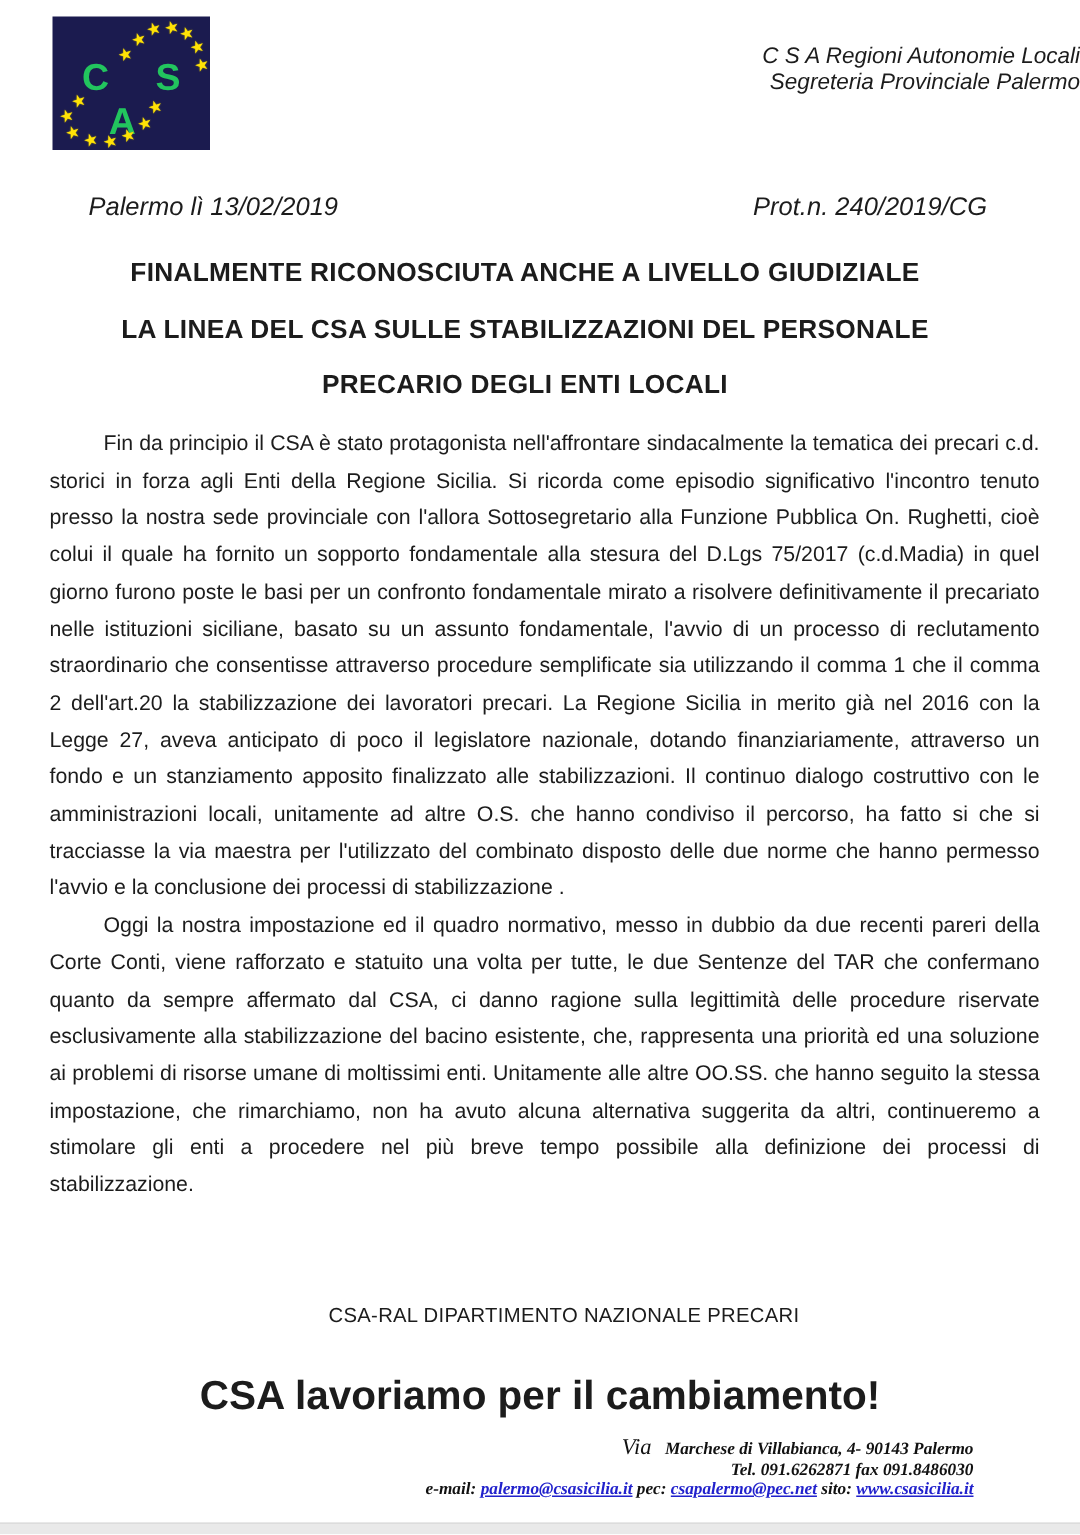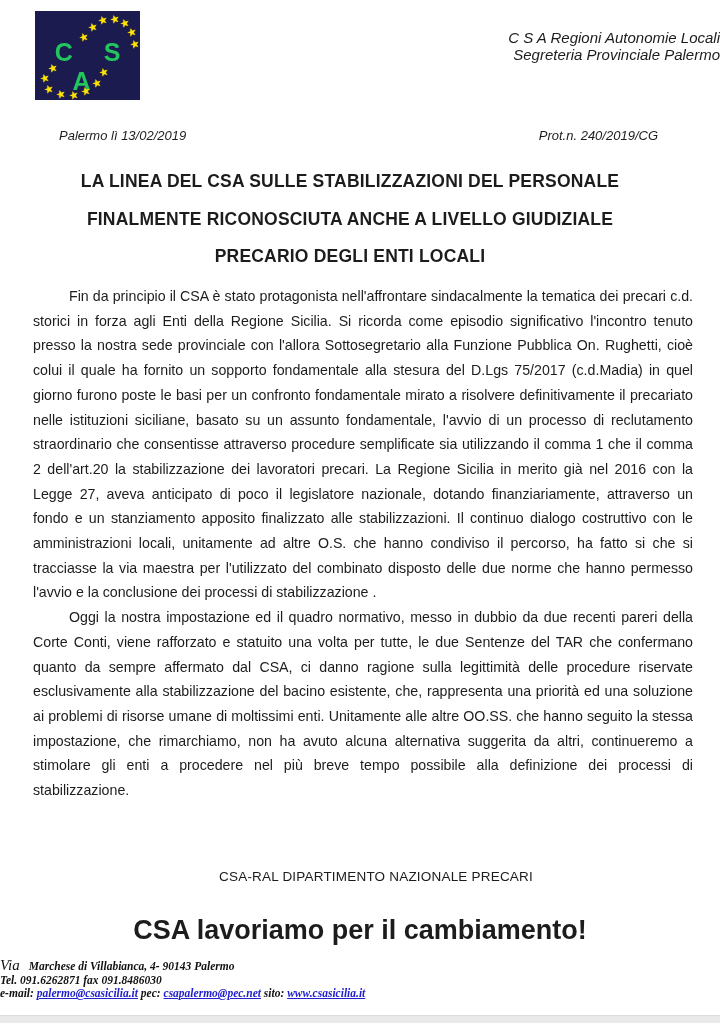--- a/index.html
+++ b/index.html
@@ -49,21 +49,21 @@
     font-size: 15px;
     line-height: 16.5px;
   }
 
   .meta-row {
     position: absolute;
     top: 128px; left: 59px; right: 62px;
     display: flex;
     justify-content: space-between;
     font-style: italic;
-    font-size: 13px;
+    font-size: 17px;
   }
 
   
   .title-block {
     position: absolute;
     top: 163px; left: 0; right: 20px;
     text-align: center;
     font-weight: bold;
     font-size: 17.5px;
     line-height: 37.5px;
@@ -91,24 +91,25 @@
     text-align: center; font-size: 13.5px;
   }
   .sig-slogan {
     position: absolute; top: 915px; left: 0; width: 720px;
     text-align: center; font-weight: bold; font-size: 27px;
   }
 
   
   .footer {
     position: absolute; top: 959px; left: 0; width: 638px;
-    text-align: left;
+    text-align: right;
     font-family: "Liberation Serif", "DejaVu Serif", serif;
     font-style: italic;
     color: #111111;
+    padding-left: 11px;
   }
   .footer-line { font-size: 11.5px; font-weight: bold; line-height: 13.5px; }
   .via-label { font-size: 15px; font-weight: normal; margin-right: 9px; }
   .footer a, .footer .link {
     color: #2121cc;
     text-decoration: underline;
     font-weight: bold;
     cursor: pointer;
   }
   .footer .plain-label { color: #111111; }
@@ -150,22 +151,22 @@
     <div>C S A Regioni Autonomie Locali</div>
     <div>Segreteria Provinciale Palermo</div>
   </div>
 
   <div class="meta-row">
     <span>Palermo lì 13/02/2019</span>
     <span>Prot.n. 240/2019/CG</span>
   </div>
 
   <div class="title-block">
+    <div>FINALMENTE RICONOSCIUTA ANCHE A LIVELLO GIUDIZIALE</div>
     <div>LA LINEA DEL CSA SULLE STABILIZZAZIONI DEL PERSONALE</div>
-    <div>FINALMENTE RICONOSCIUTA ANCHE A LIVELLO GIUDIZIALE</div>
     <div>PRECARIO DEGLI ENTI LOCALI</div>
   </div>
 
   <div class="body-block">
     <p>Fin da principio il CSA è stato protagonista nell'affrontare sindacalmente la tematica dei precari c.d. storici in forza agli Enti della Regione Sicilia. Si ricorda come episodio significativo l'incontro tenuto presso la nostra sede provinciale con l'allora Sottosegretario alla Funzione Pubblica On. Rughetti, cioè colui il quale ha fornito un sopporto fondamentale alla stesura del D.Lgs 75/2017 (c.d.Madia) in quel giorno furono poste le basi per un confronto fondamentale mirato a risolvere definitivamente il precariato nelle istituzioni siciliane, basato su un assunto fondamentale, l'avvio di un processo di reclutamento straordinario che consentisse attraverso procedure semplificate sia utilizzando il comma 1 che il comma 2 dell'art.20 la stabilizzazione dei lavoratori precari. La Regione Sicilia in merito già nel 2016 con la Legge 27, aveva anticipato di poco il legislatore nazionale, dotando finanziariamente, attraverso un fondo e un stanziamento apposito finalizzato alle stabilizzazioni. Il continuo dialogo costruttivo con le amministrazioni locali, unitamente ad altre O.S. che hanno condiviso il percorso, ha fatto si che si tracciasse la via maestra per l'utilizzato del combinato disposto delle due norme che hanno permesso l'avvio e la conclusione dei processi di stabilizzazione .</p>
     <p>Oggi la nostra impostazione ed il quadro normativo, messo in dubbio da due recenti pareri della Corte Conti, viene rafforzato e statuito una volta per tutte, le due Sentenze del TAR che confermano quanto da sempre affermato dal CSA, ci danno ragione sulla legittimità delle procedure riservate esclusivamente alla stabilizzazione del bacino esistente, che, rappresenta una priorità ed una soluzione ai problemi di risorse umane di moltissimi enti. Unitamente alle altre OO.SS. che hanno seguito la stessa impostazione, che rimarchiamo, non ha avuto alcuna alternativa suggerita da altri, continueremo a stimolare gli enti a procedere nel più breve tempo possibile alla definizione dei processi di stabilizzazione.</p>
   </div>
 
   <div class="sig-dept">CSA-RAL DIPARTIMENTO NAZIONALE PRECARI</div>
   <div class="sig-slogan">CSA lavoriamo per il cambiamento!</div>

